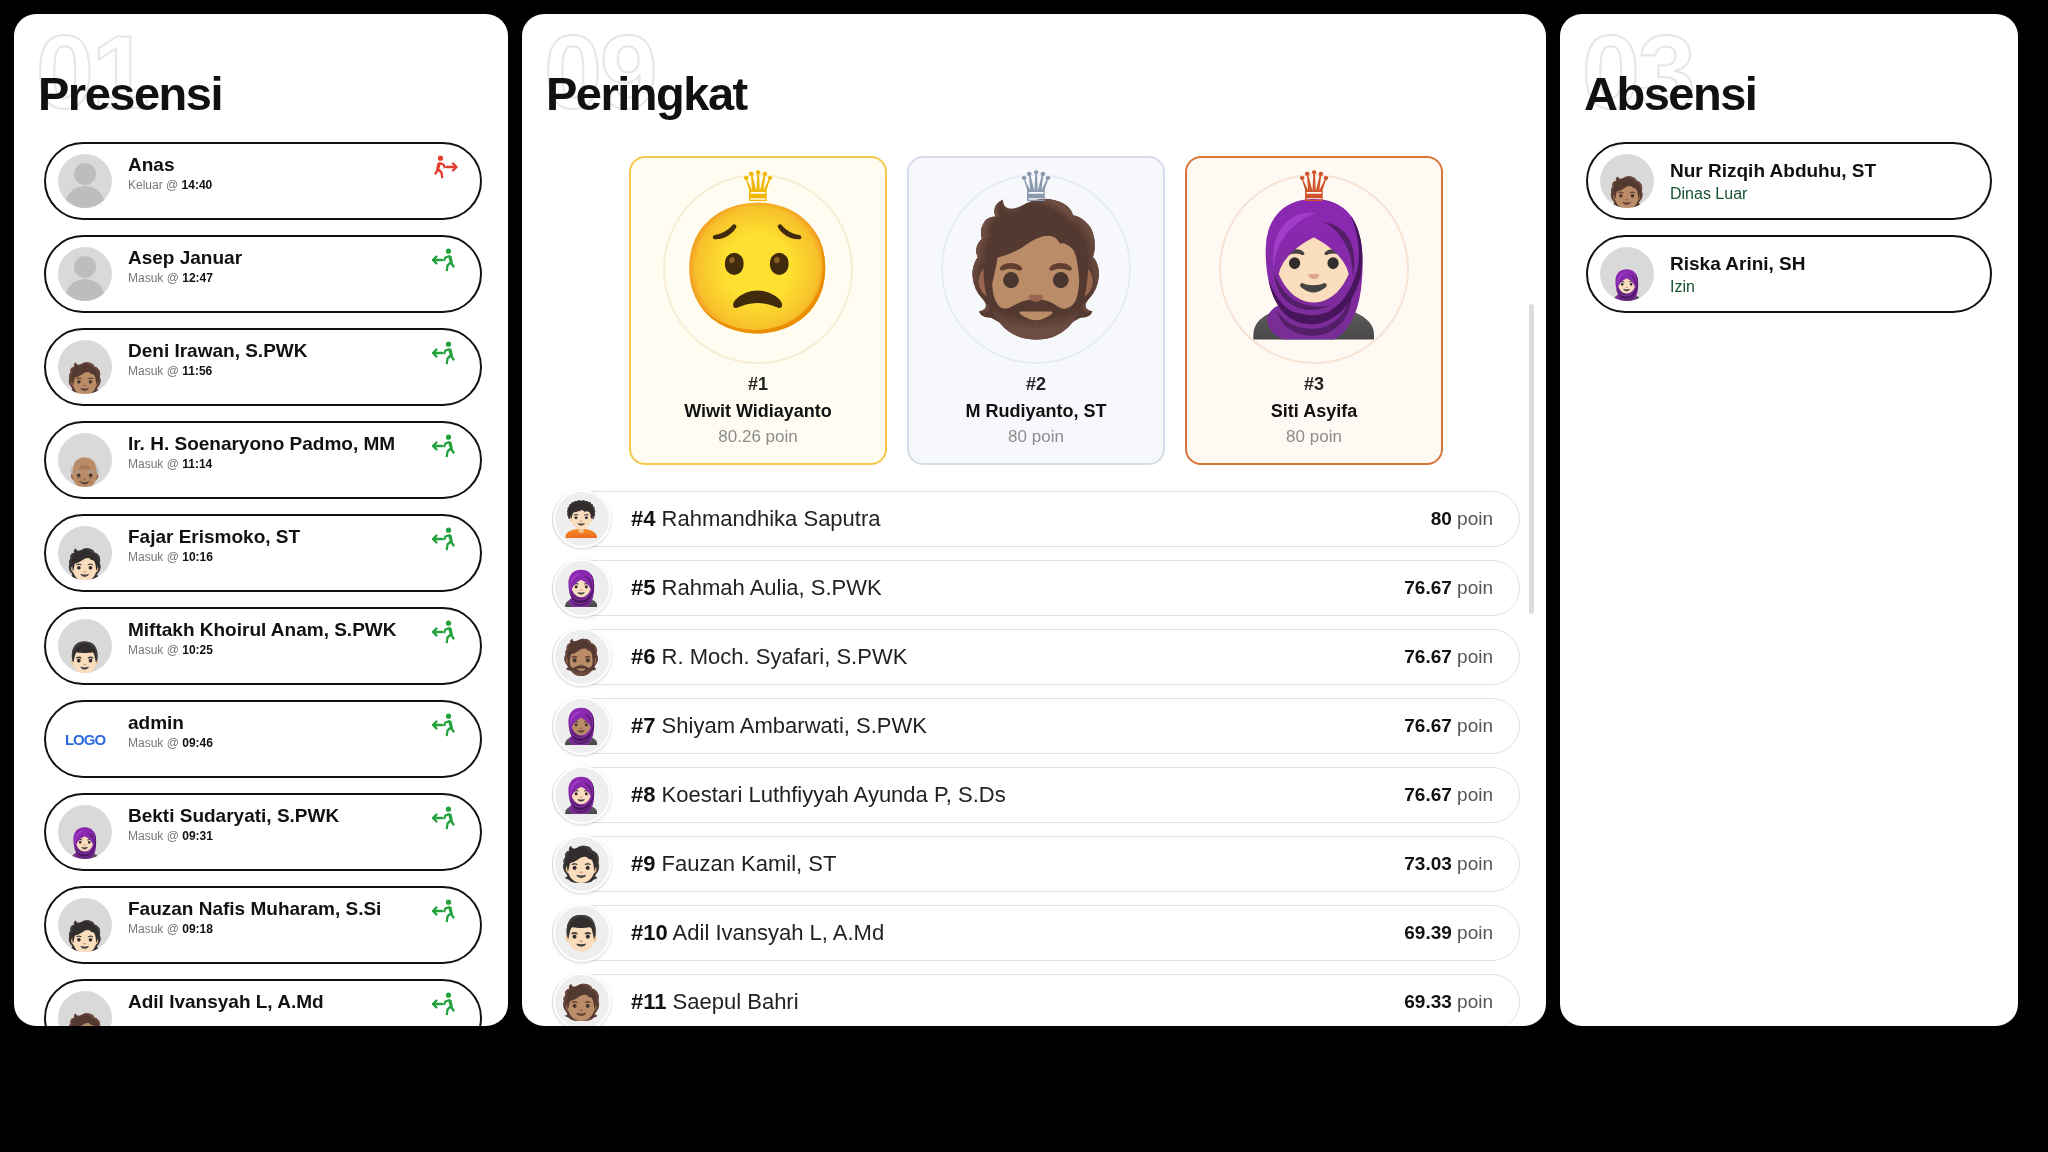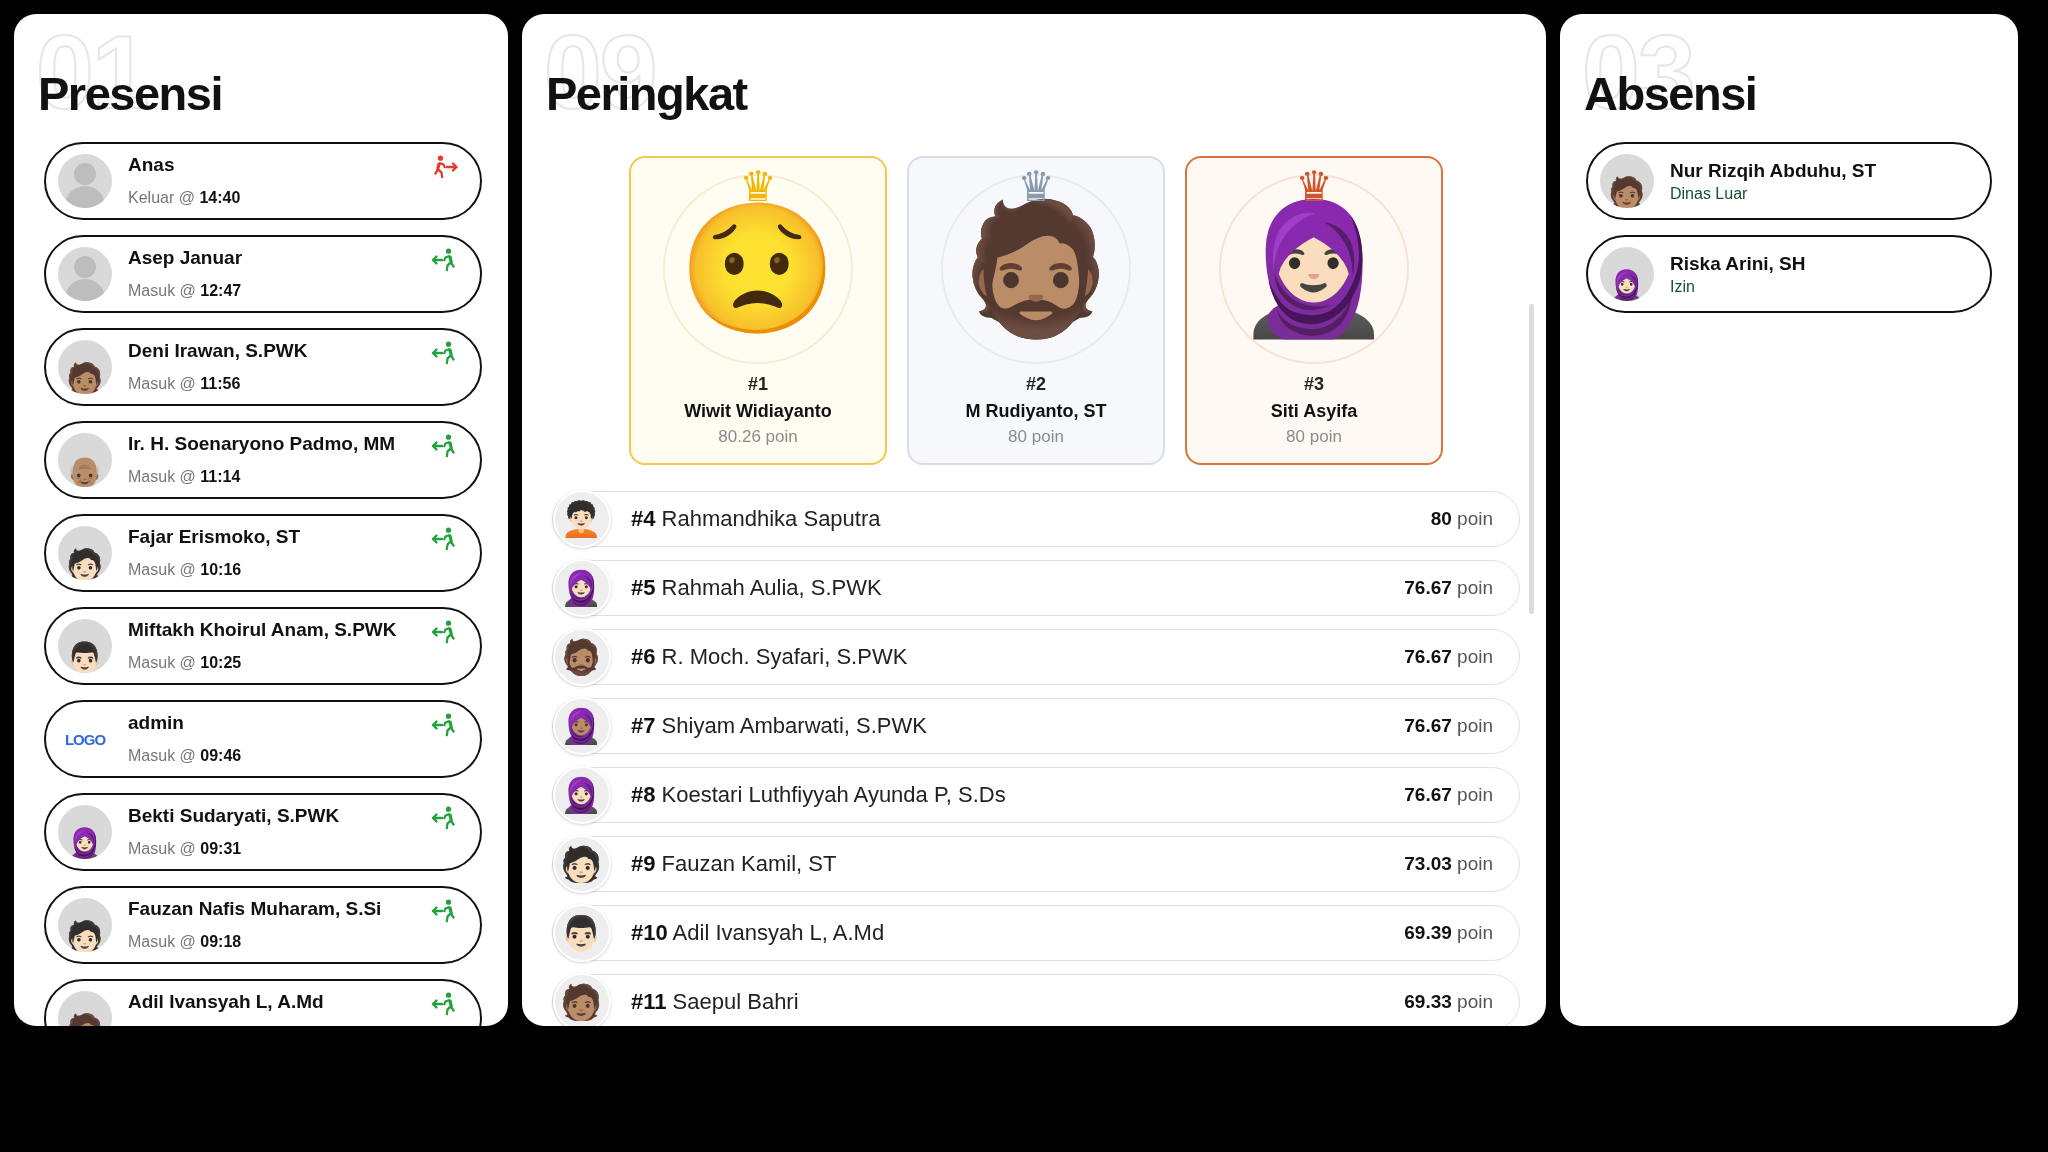--- a/index.html
+++ b/index.html
@@ -106,21 +106,21 @@
     color: #2d6ae0;
     align-items: center;
     letter-spacing: -1px;
   }
   .p-info { flex: 1; min-width: 0; }
   .p-name {
     font-size: 19px; font-weight: 700; color: #111;
     white-space: nowrap; overflow: hidden; text-overflow: ellipsis;
   }
   .p-sub {
-    font-size: 16px; color: #777; margin-top: 13px;
+    font-size: 12px; color: #777; margin-top: 2px;
   }
   .p-sub b { color: #111; font-weight: 700; }
   .p-icon { font-size: 26px; line-height: 1; flex: 0 0 auto; }
   .p-icon.in { color: #22a13d; }
   .p-icon.out { color: #e33b2e; }
   .p-icon svg { display: block; }
 
   
   .peringkat-body {
     padding: 14px 26px 0 30px;

